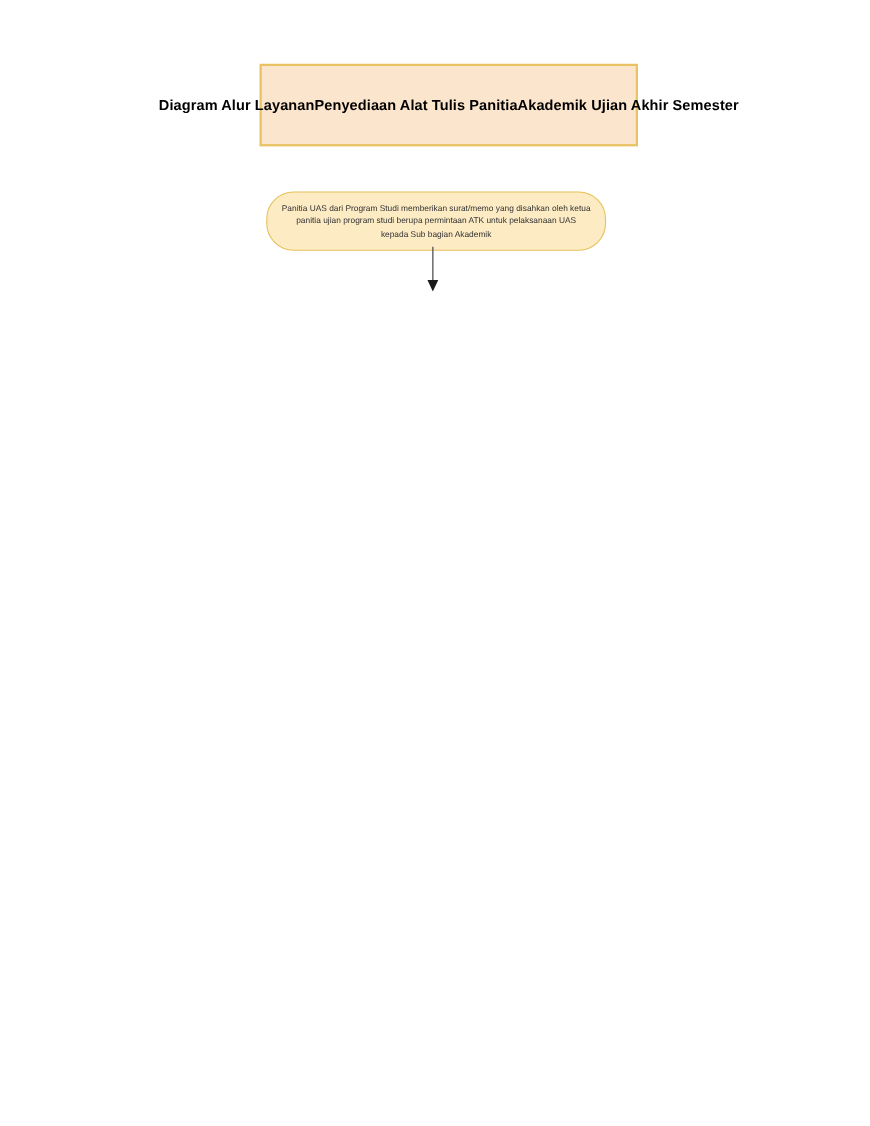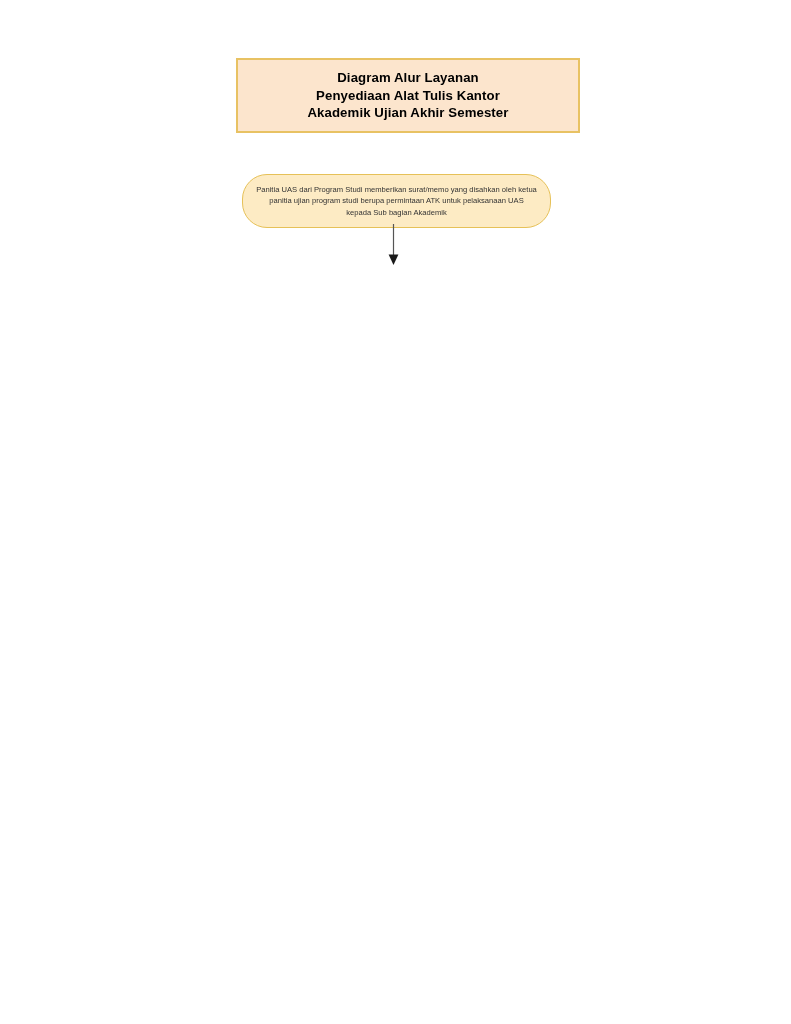--- a/index.html
+++ b/index.html
@@ -26,21 +26,21 @@
   .title-box {
     position: absolute;
     left: 236px;
     top: 58px;
     width: 344px;
     height: 75px;
     box-sizing: border-box;
     background: #fce5cd;
     border: 2px solid #e8c263;
     display: flex;
-    flex-direction: column;
+    flex-direction: row;
     align-items: center;
     justify-content: center;
   }
   .title-line {
     font-size: 13.2px;
     font-weight: bold;
     color: #000000;
     line-height: 17.5px;
     letter-spacing: 0.1px;
     text-align: center;
@@ -95,21 +95,21 @@
     overflow: visible;
   }
 </style>
 </head>
 <body>
 
 <div id="page">
 
   <div class="title-box">
     <div class="title-line">Diagram Alur Layanan</div>
-    <div class="title-line">Penyediaan Alat Tulis Kantor</div>
+    <div class="title-line">Penyediaan Alat Tulis Panitia</div>
     <div class="title-line">Akademik Ujian Akhir Semester</div>
   </div>
 
   <div class="node node-start">
     <div class="node-text">Panitia UAS dari Program Studi memberikan surat/memo yang disahkan oleh ketua panitia ujian program studi berupa permintaan ATK untuk pelaksanaan UAS kepada Sub bagian Akademik</div>
   </div>
 
   <div class="connector">
     <svg width="40" height="42" viewBox="0 0 40 42" xmlns="http://www.w3.org/2000/svg">
       <line x1="19.5" y1="0" x2="19.5" y2="32" stroke="#555555" stroke-width="1.2"></line>

